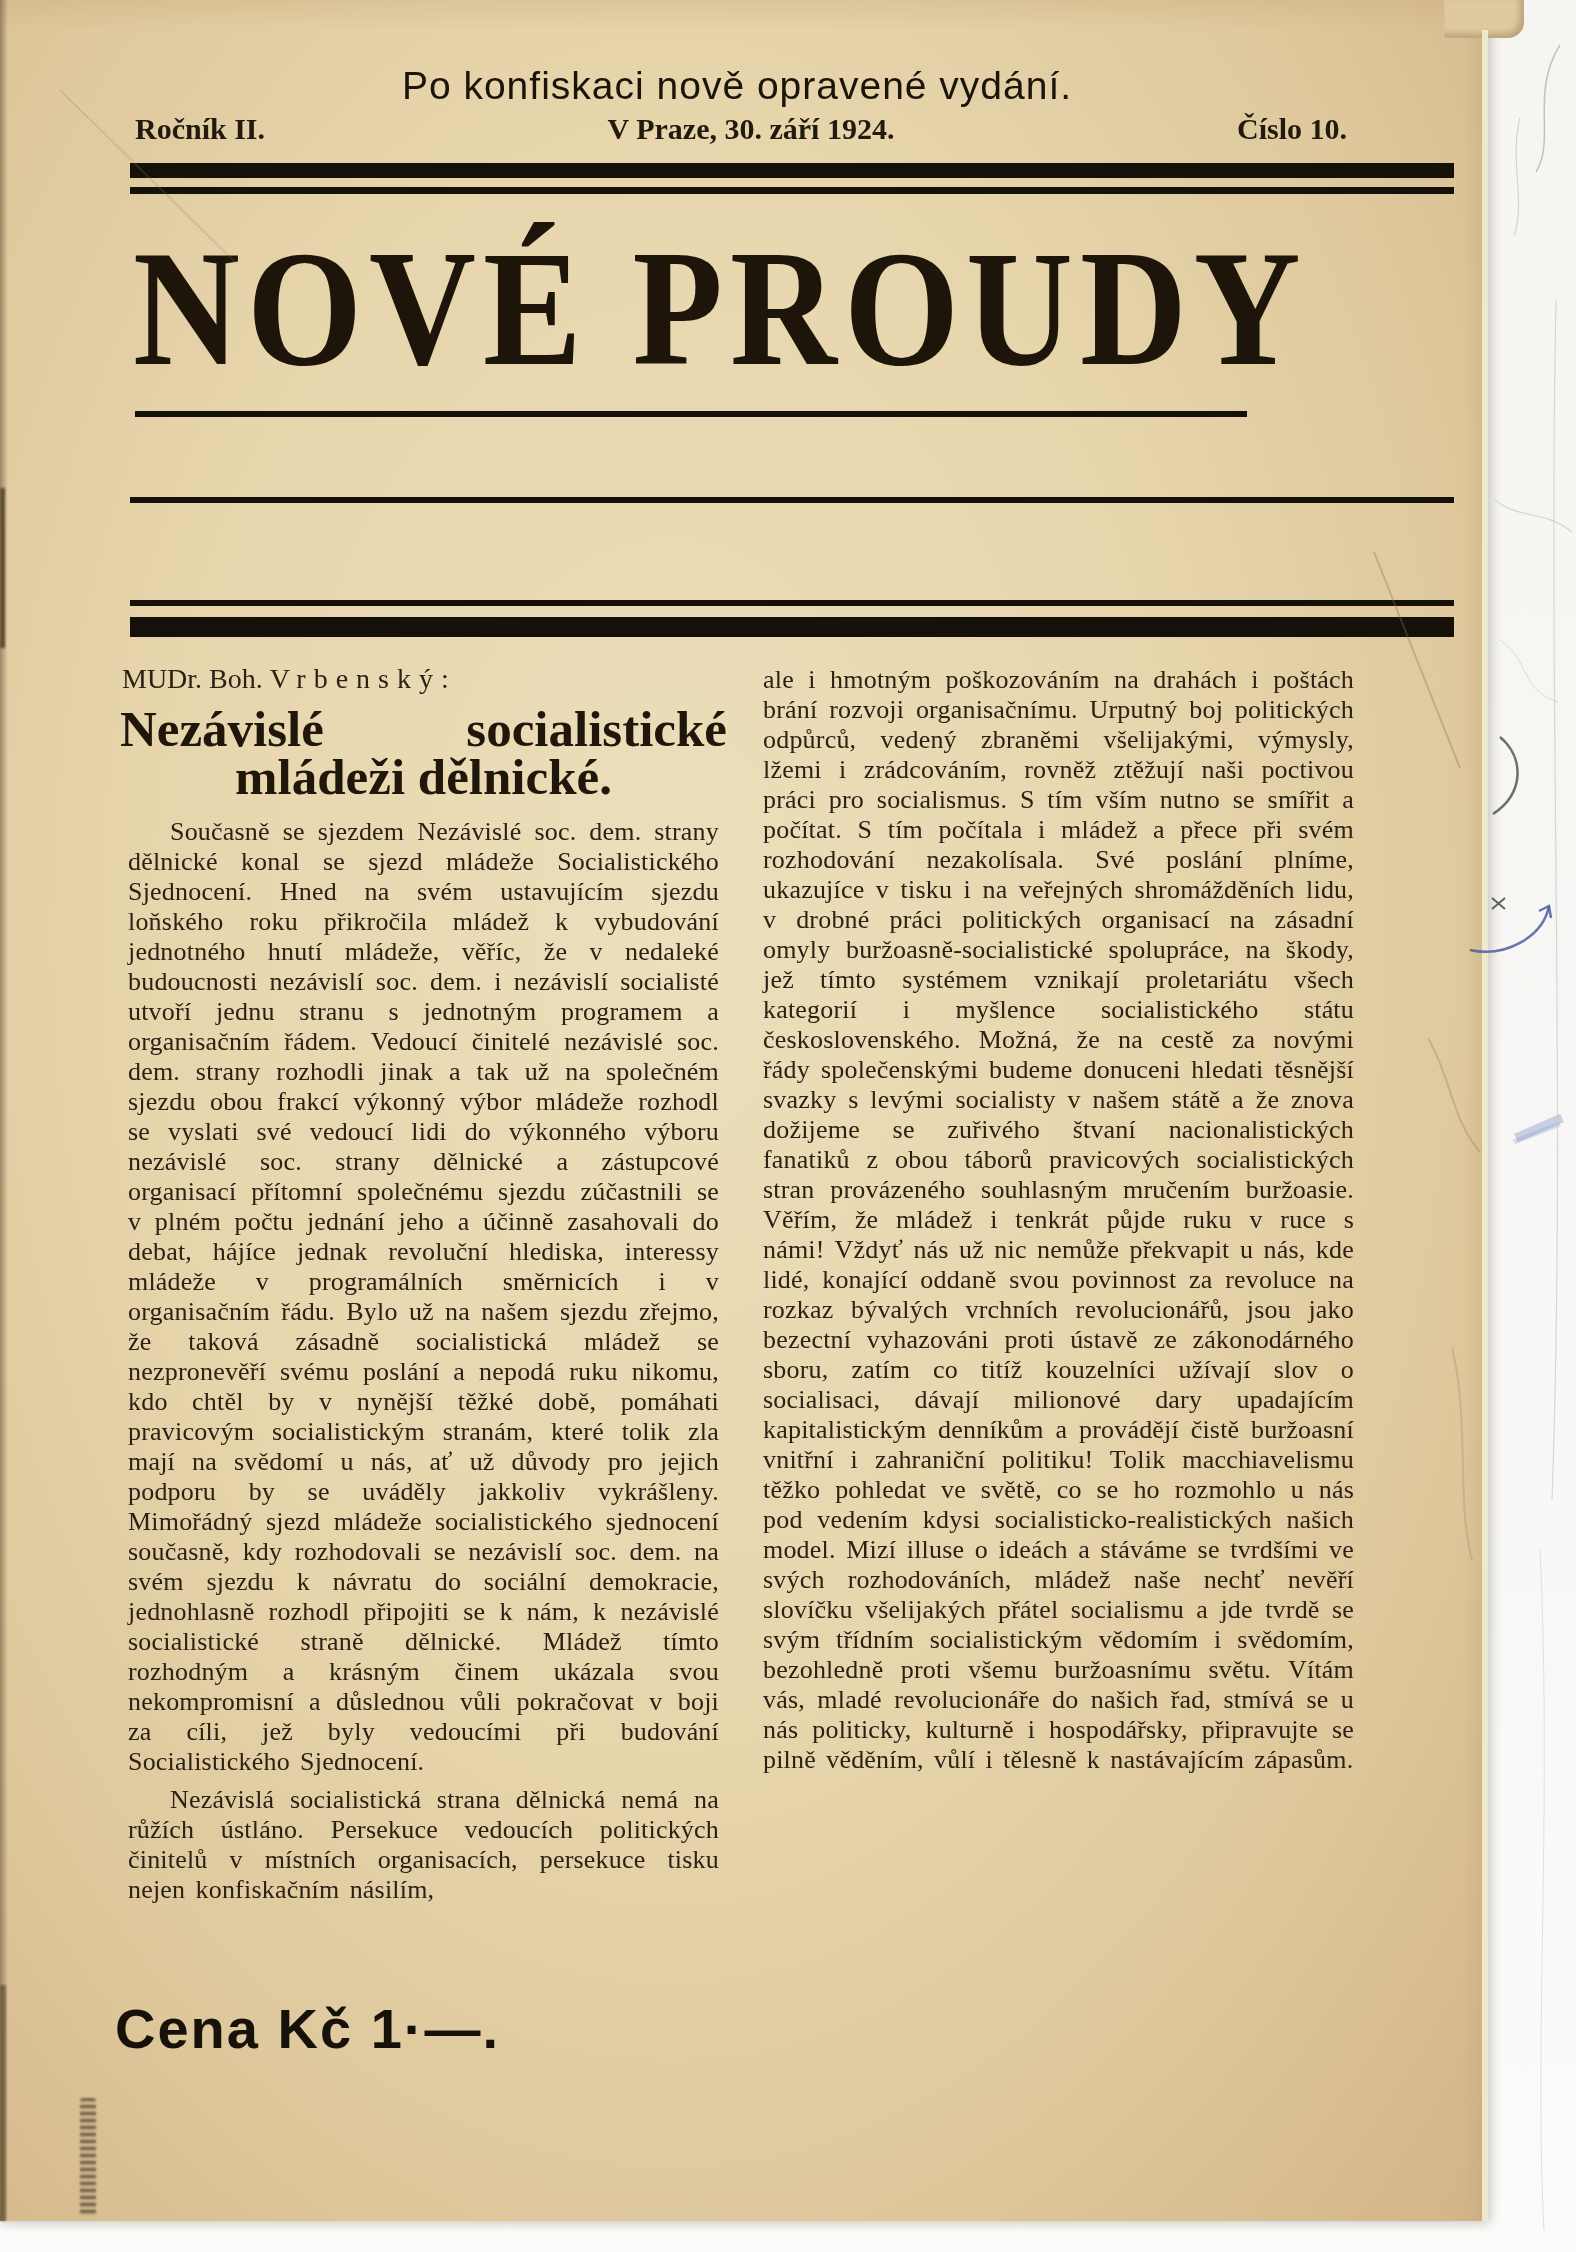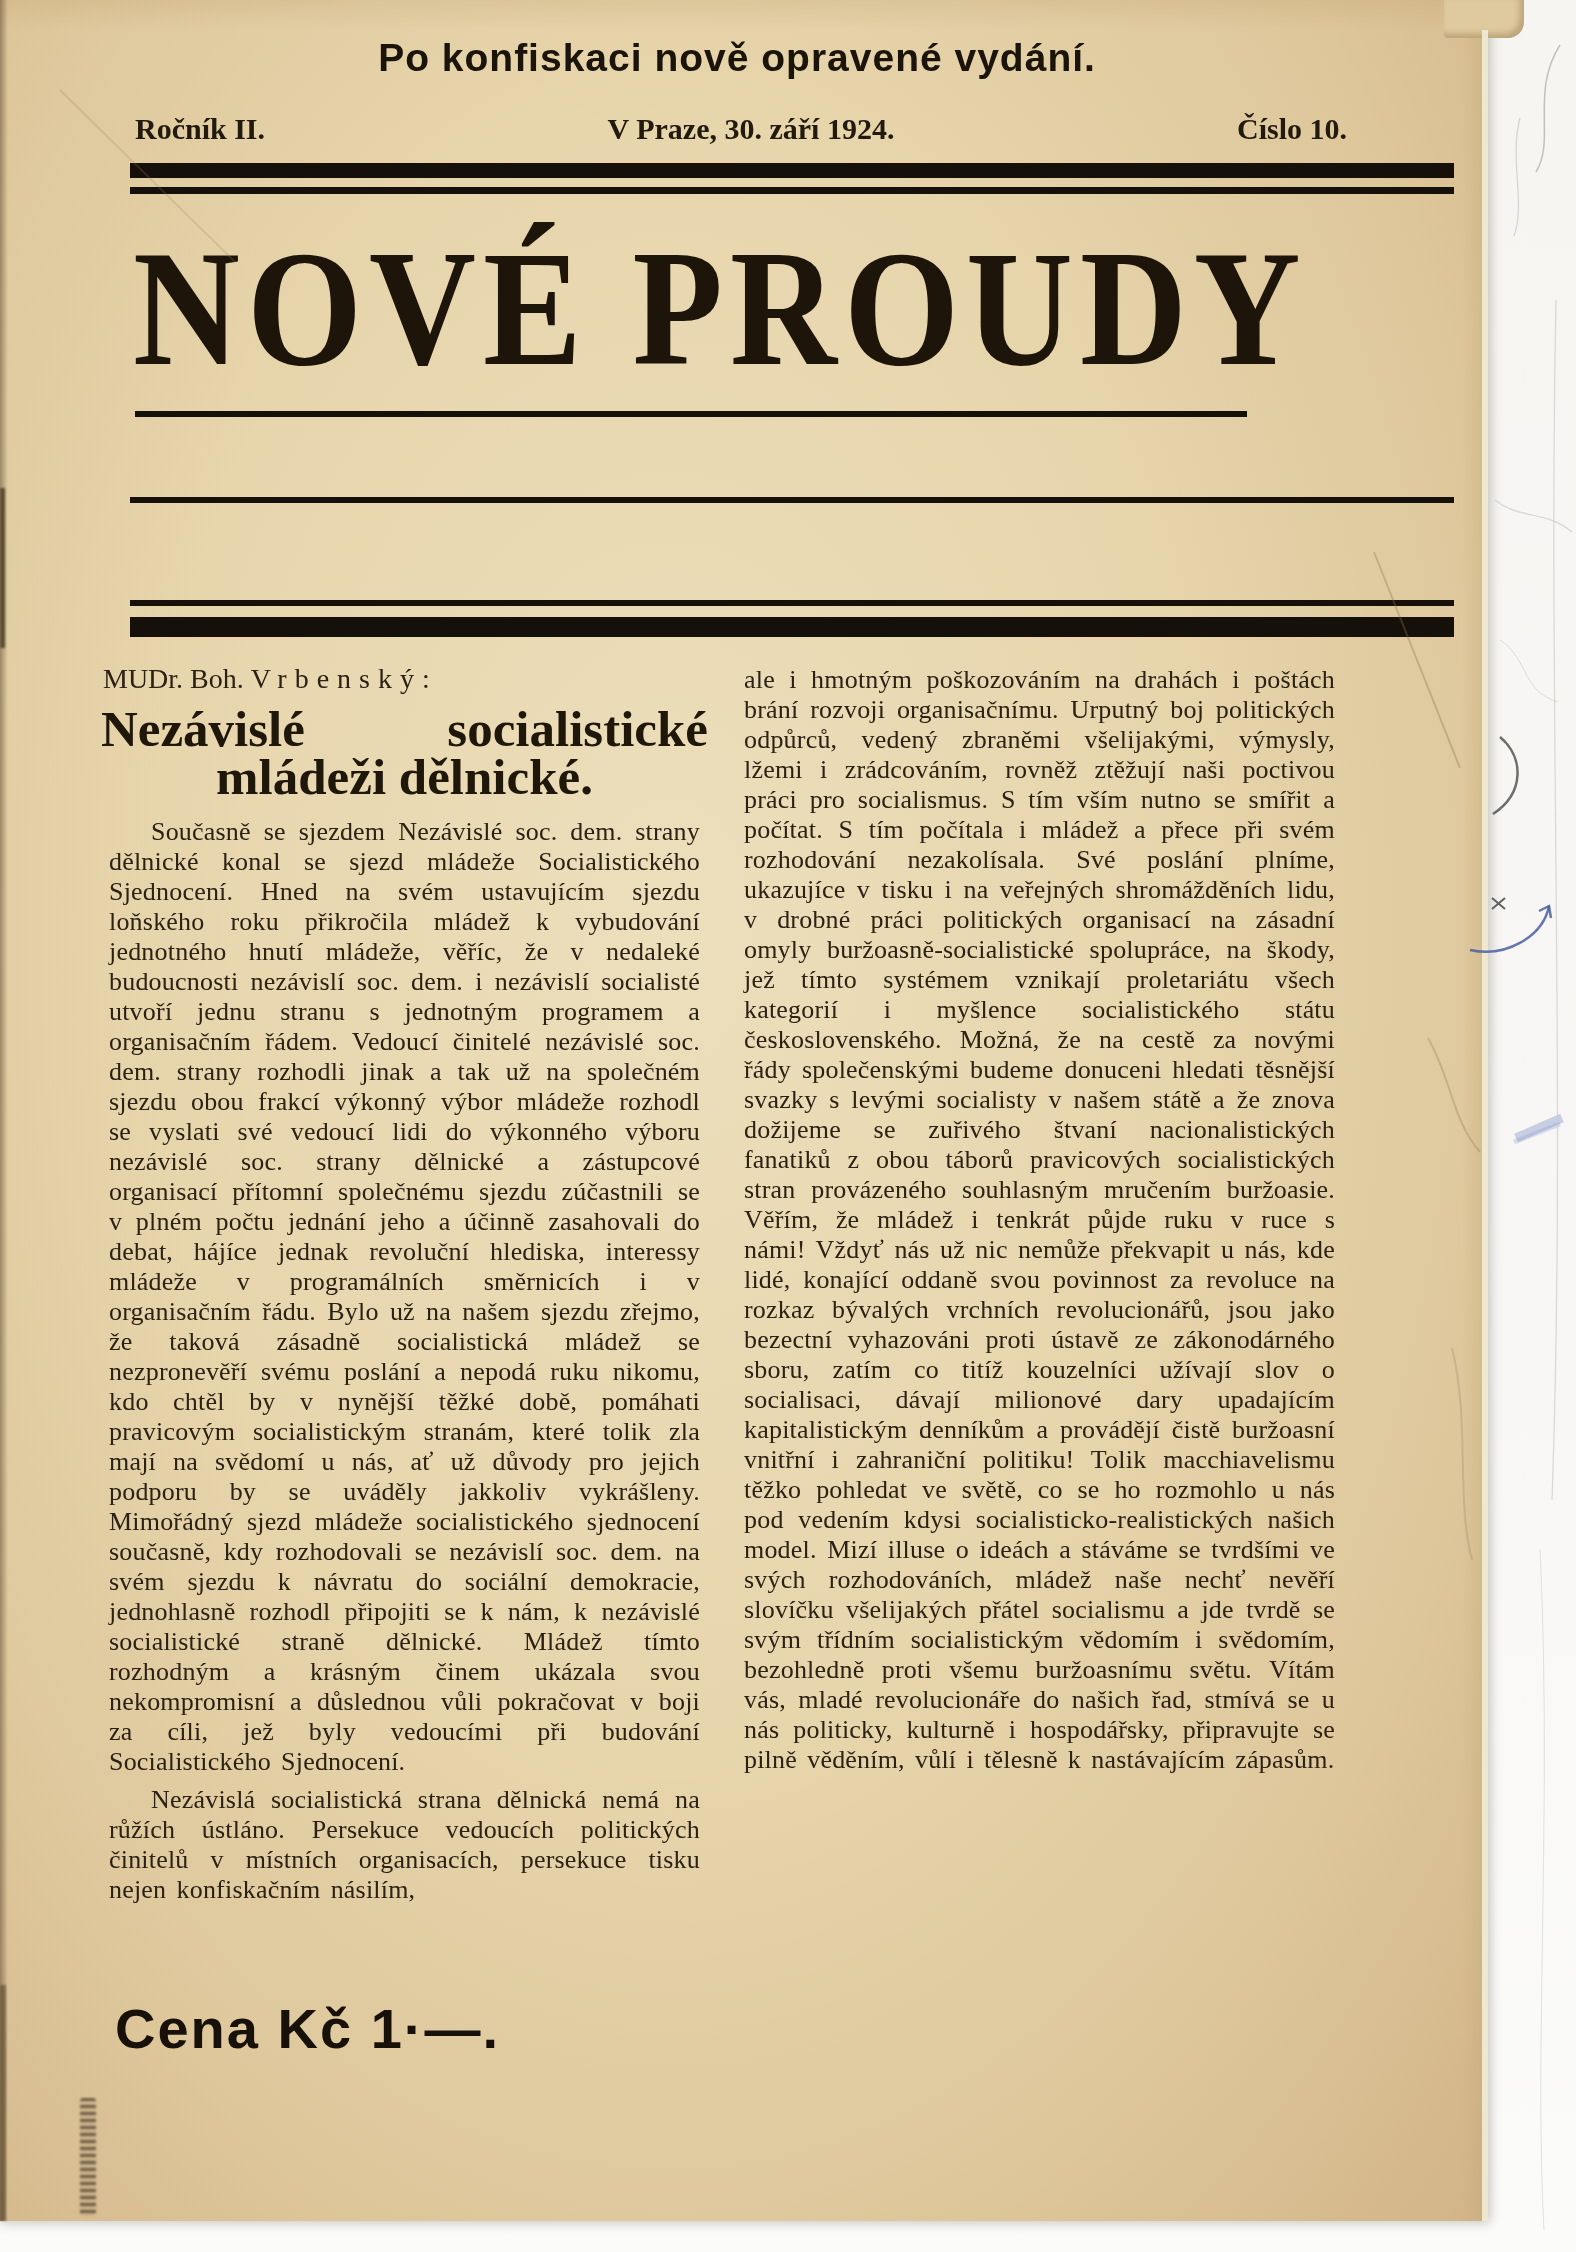--- a/index.html
+++ b/index.html
@@ -24,23 +24,23 @@
     background:#f1edd6; opacity:.9;
   }
   .corner-piece { 
     position:absolute; left:1444px; top:0; width:80px; height:38px;
     background:#dfc99f; border-radius:0 0 16px 4px;
     box-shadow: inset -4px -4px 6px rgba(120,90,50,.35);
   }
 
   
   .confiscation {
-    position:absolute; left:132px; top:36px; width:1210px;
+    position:absolute; left:132px; top:64px; width:1210px;
     text-align:center;
-    font-family:"Liberation Sans", sans-serif; font-weight:bold;
+    font-family:"Liberation Sans", sans-serif; font-weight:normal;
     font-size:39px; letter-spacing:1px; color:#1b140b;
   }
   .dateline {
     position:absolute; left:135px; top:112px; width:1212px;
     display:flex; justify-content:space-between; align-items:flex-end;
     font-weight:bold; font-size:30px; color:#221a0f;
   }
   .dateline .center { flex:1; text-align:center; }
   .rule { position:absolute; left:130px; width:1324px; background:#15100a; }
   .rule-a { top:163px; height:15px; }
@@ -64,21 +64,21 @@
   .imprint {
     position:absolute; left:133px; top:514px; width:1322px;
     font-weight:bold; font-size:28px; line-height:45px; color:#241c10;
   }
   .imprint .jl { text-align:justify; text-align-last:justify; word-spacing:2px; }
   .imp-rule-thin  { top:600px; height:6px; }
   .imp-rule-thick { top:617px; height:20px; }
 
   
   .cols {
-    position:absolute; left:101px; top:655px; width:1242px;
+    position:absolute; left:120px; top:655px; width:1242px;
     display:flex; gap:28px; color:#2b2114;
   }
   .col { width:607px; }
   .author { font-size:28px; margin:8px 0 0 2px; color:#2b2114; }
   .author .spaced { letter-spacing:8px; }
   .heading {
     margin:10px 0 16px 0; font-size:51px; line-height:48px; font-weight:bold;
     color:#1f1709; text-align:justify; text-align-last:center;
   }
   .body-p {

